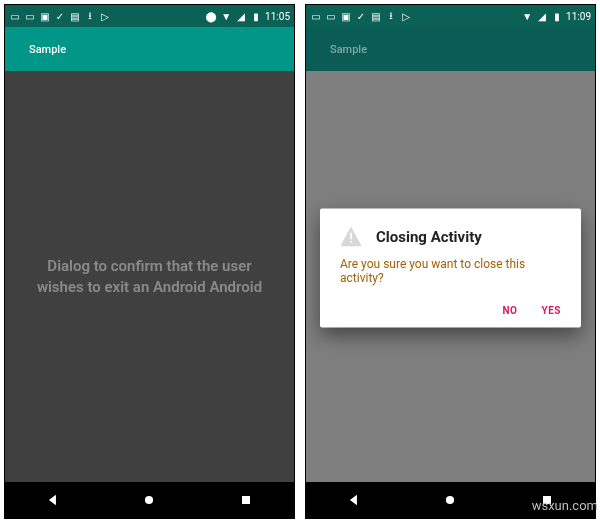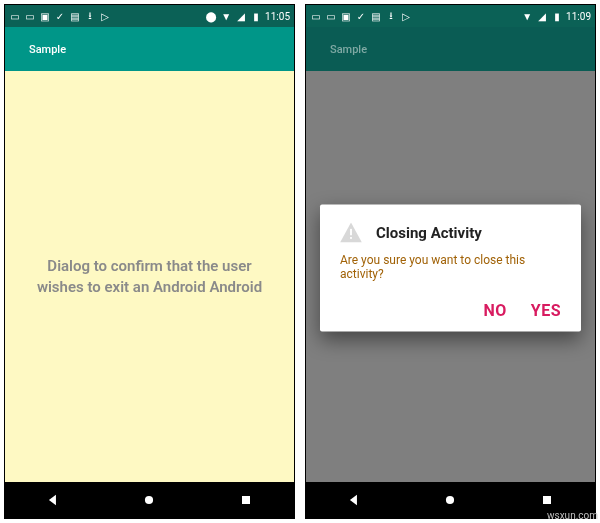--- a/index.html
+++ b/index.html
@@ -57,21 +57,21 @@
     .phone.dimmed .app-bar { background: #0a5c54; }
     .phone.dimmed .app-bar .title { color: #7fa9a4; }
     .content {
       flex: 1;
       position: relative;
       display: flex;
       align-items: center;
       justify-content: center;
       padding: 20px;
     }
-    .content.light { background: #fef9c3; }
+    .content.light { background: #404040; }
     .content.dim { background: #7f7f7f; }
     .center-text {
       text-align: center;
       color: #8a8a8a;
       font-size: 15px;
       font-weight: 600;
       line-height: 1.4;
     }
     .nav-bar {
       height: 36px;
@@ -116,34 +116,34 @@
       margin-bottom: 16px;
     }
     .dialog-actions {
       display: flex;
       justify-content: flex-end;
       gap: 24px;
       padding: 4px 0;
     }
     .dialog-btn {
       color: #d81b60;
-      font-size: 16px;
+      font-size: 10px;
       font-weight: 700;
       letter-spacing: 0.5px;
       cursor: pointer;
     }
     .warn-icon {
       width: 22px;
       height: 20px;
     }
     .watermark {
       position: absolute;
       right: 2px;
-      bottom: 2px;
-      font-size: 10px;
+      bottom: 10px;
+      font-size: 13px;
       color: #bfbfbf;
       z-index: 99;
     }
   </style>
 </head>
 <body>
 
 <div class="phone">
   <div class="status-bar">
     <div class="status-left">

